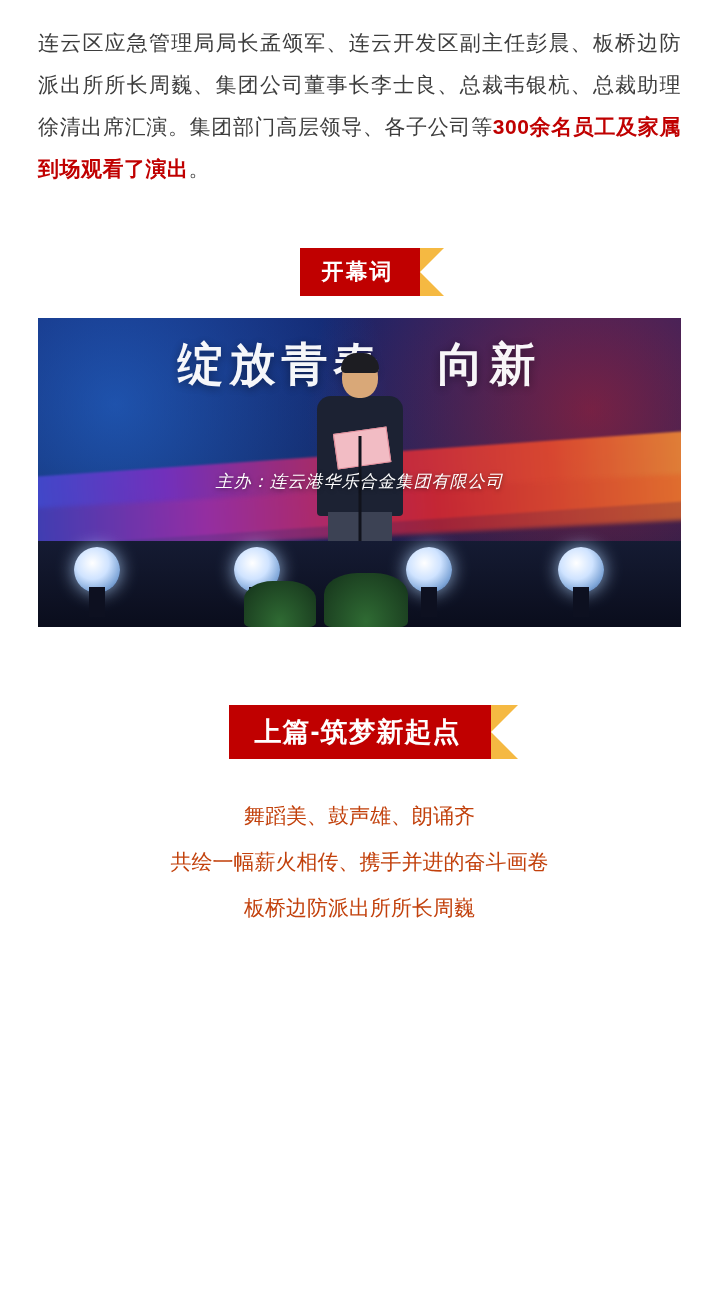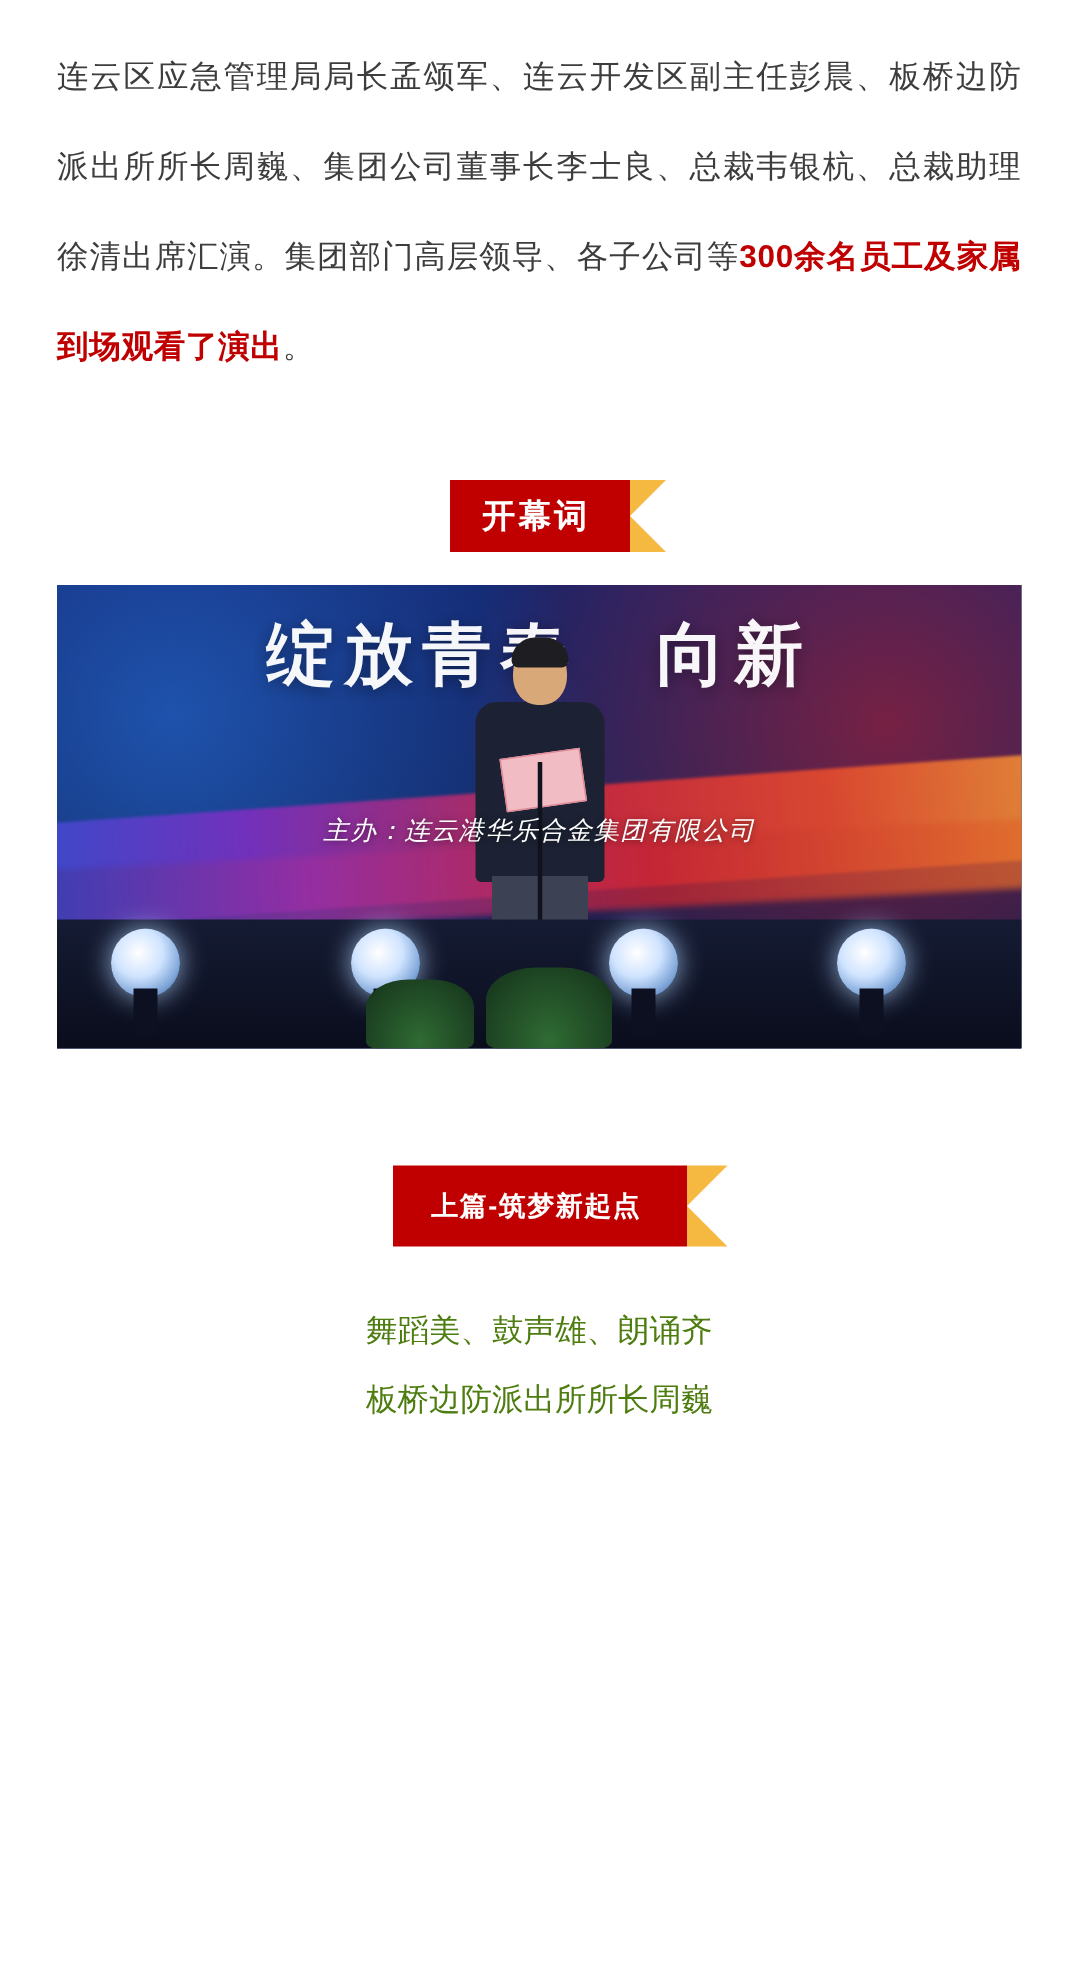--- a/index.html
+++ b/index.html
@@ -15,21 +15,21 @@
     -webkit-font-smoothing: antialiased;
   }
   .page {
     width: 719px;
     box-sizing: border-box;
     padding: 0 0 10px 0;
     position: relative;
   }
   .para {
     font-size: 21px;
-    line-height: 60px;
+    line-height: 42px;
     letter-spacing: 0.5px;
     color: #3d3d3d;
     padding: 0 38px;
     text-align: justify;
     margin: 0;
   }
   .para-intro {
     padding-top: 22px;
   }
   .hl {
@@ -64,21 +64,21 @@
     position: absolute;
     top: 0;
     right: -24px;
     width: 0;
     height: 0;
     border-top: 24px solid #f5b942;
     border-bottom: 24px solid #f5b942;
     border-right: 24px solid transparent;
   }
   .ribbon.big {
-    font-size: 18px;
+    font-size: 27px;
     height: 54px;
     padding: 0 30px 0 26px;
     letter-spacing: 1px;
   }
   .ribbon.big .tail {
     right: -27px;
     border-top-width: 27px;
     border-bottom-width: 27px;
     border-right-width: 27px;
   }
@@ -253,21 +253,21 @@
     border-radius: 40% 40% 10% 10%;
   }
   .photo .p1 { left: 206px; }
   .photo .p2 { left: 286px; width: 84px; height: 54px; }
 
   
   .poem {
     text-align: center;
     font-size: 21px;
     line-height: 46px;
-    color: #4d7c0f;
+    color: #c2410c;
     padding: 0 30px;
   }
 </style>
 </head>
 <body>
 
 <div class="page">
 
   <p class="para para-intro"><span>连云区应急管理局局长孟颂军、连云开发区副主任彭晨、板桥边防派出所所长周巍、集团公司董事长李士良、总裁韦银杭、总裁助理徐清出席汇演。集团部门高层领导、各子公司等</span><span class="hl">300余名员工及家属到场观看了演出</span><span>。</span></p>
 
@@ -320,16 +320,17 @@
     <div class="ribbon big">
       <span>上篇-筑梦新起点</span>
       <span class="tail"></span>
     </div>
   </div>
 
   <div class="spacer-md"></div>
 
   <div class="poem">
     <div>舞蹈美、鼓声雄、朗诵齐</div>
+    <div>共绘一幅薪火相传、携手并进的奋斗画卷</div>
     <div>板桥边防派出所所长周巍</div>
   </div>
 
 </div>
 
 </body></html>

